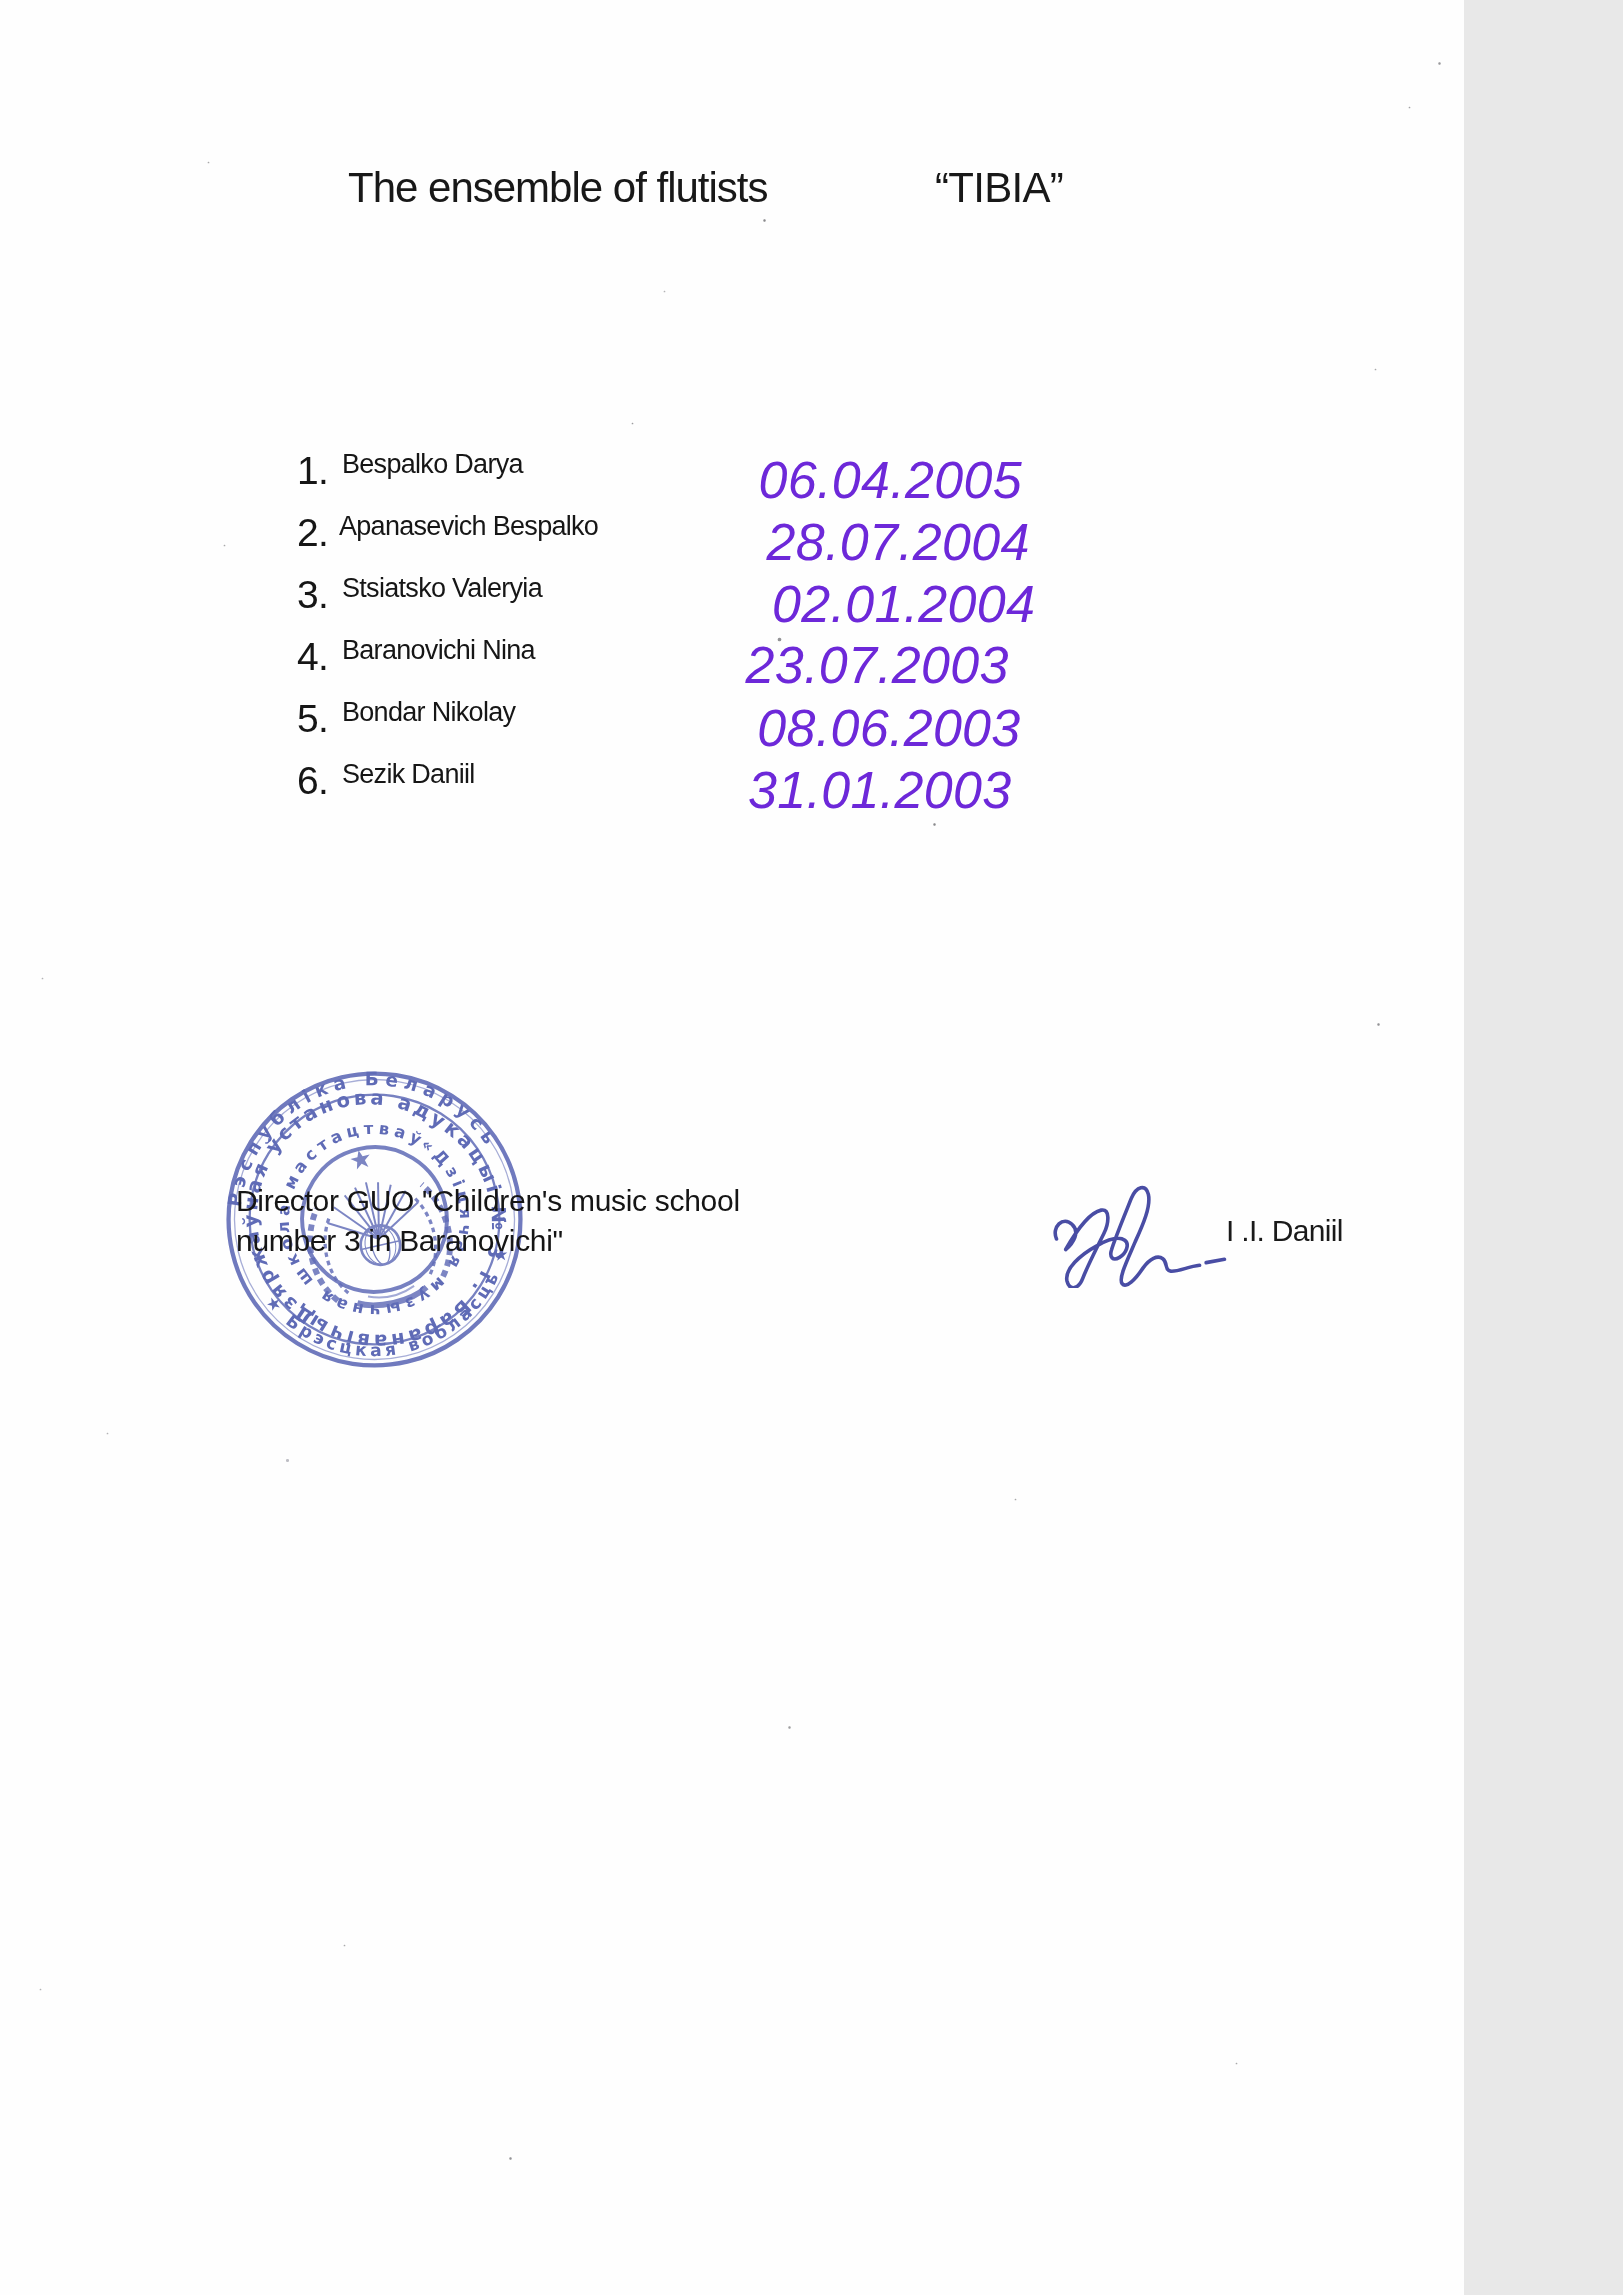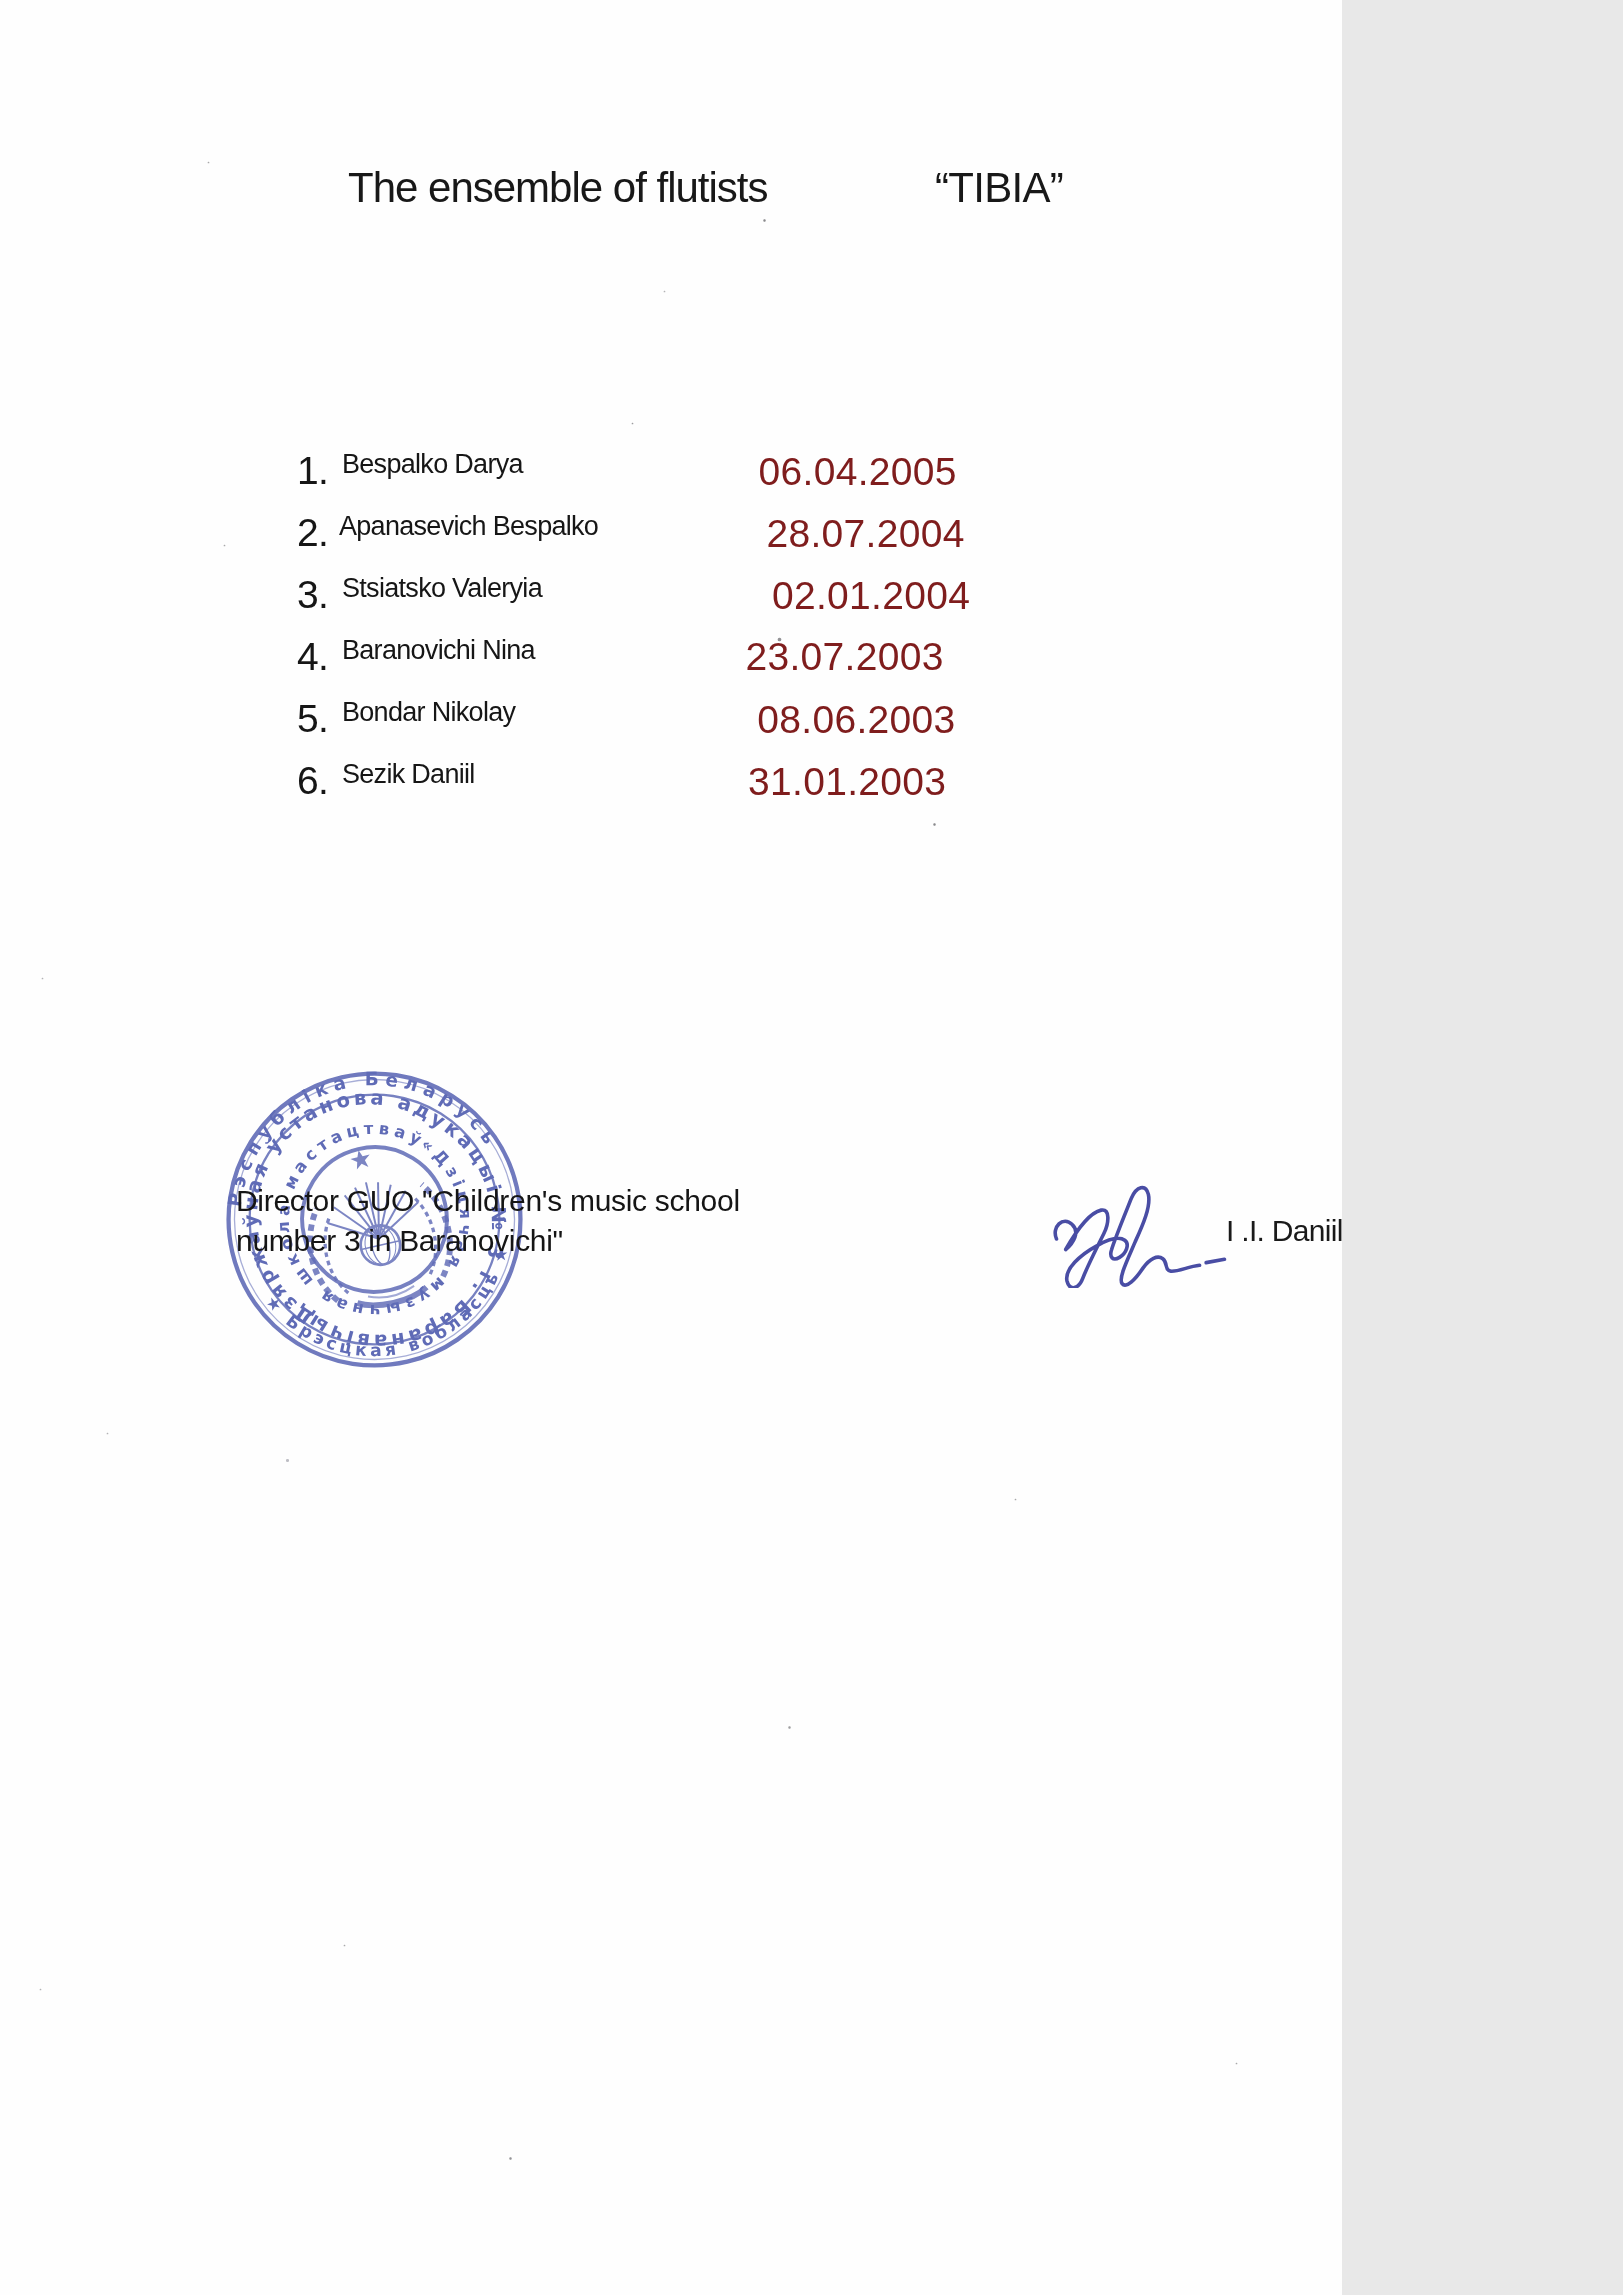--- a/index.html
+++ b/index.html
@@ -1,18 +1,18 @@
 <!DOCTYPE html>
 <html style="font-size:10.5px"><head>
 <meta charset="utf-8">
 <style>
   html,body{margin:0;padding:0;background:#e8e8e8;}
   .page{
     position:relative;
-    width:1342px;height:2295px;
+    width:1464px;height:2295px;
     background:#fefefe;
     overflow:hidden;
     font-family:"Liberation Sans", sans-serif;
     color:#1b1b1b;
   }
   
   .title-left{
     position:absolute;left:348px;top:164px;
     font-size:42px;letter-spacing:-1px;color:#181818;
     white-space:nowrap;
@@ -20,21 +20,21 @@
   .title-right{
     position:absolute;left:935px;top:164px;
     font-size:42px;letter-spacing:-0.7px;color:#181818;
     white-space:nowrap;
   }
   
   .member-list{position:absolute;left:297px;top:449px;width:788px;}
   .member-row{position:relative;height:62px;}
   .member-row .num{position:absolute;left:0;top:0;font-size:39px;letter-spacing:-0.7px;color:#161616;}
   .member-row .name{position:absolute;left:45px;top:0;font-size:27px;letter-spacing:-0.7px;color:#161616;white-space:nowrap;}
-  .member-row .date{position:absolute;left:459px;top:1.3px;font-size:39px;letter-spacing:0.3px;color:#7f1d1d;white-space:nowrap;}
+  .member-row .date{position:absolute;left:459px;top:1.3px;font-size:52px;letter-spacing:0.3px;color:#6d28d9;white-space:nowrap;font-style:italic;}
   .member-row:nth-child(1) .date{margin-left:2.6px;}
   .member-row:nth-child(2) .date{margin-left:10.5px;}
   .member-row:nth-child(3) .date{margin-left:16px;}
   .member-row:nth-child(4) .date{margin-left:-10.5px;margin-top:-1.3px;}
   .member-row:nth-child(5) .date{margin-left:1.3px;}
   .member-row:nth-child(6) .date{margin-left:-7.9px;}
   .member-row:nth-child(2) .name{left:42px;}
   
   .stamp{
     position:absolute;left:222px;top:1067px;width:305px;height:305px;

